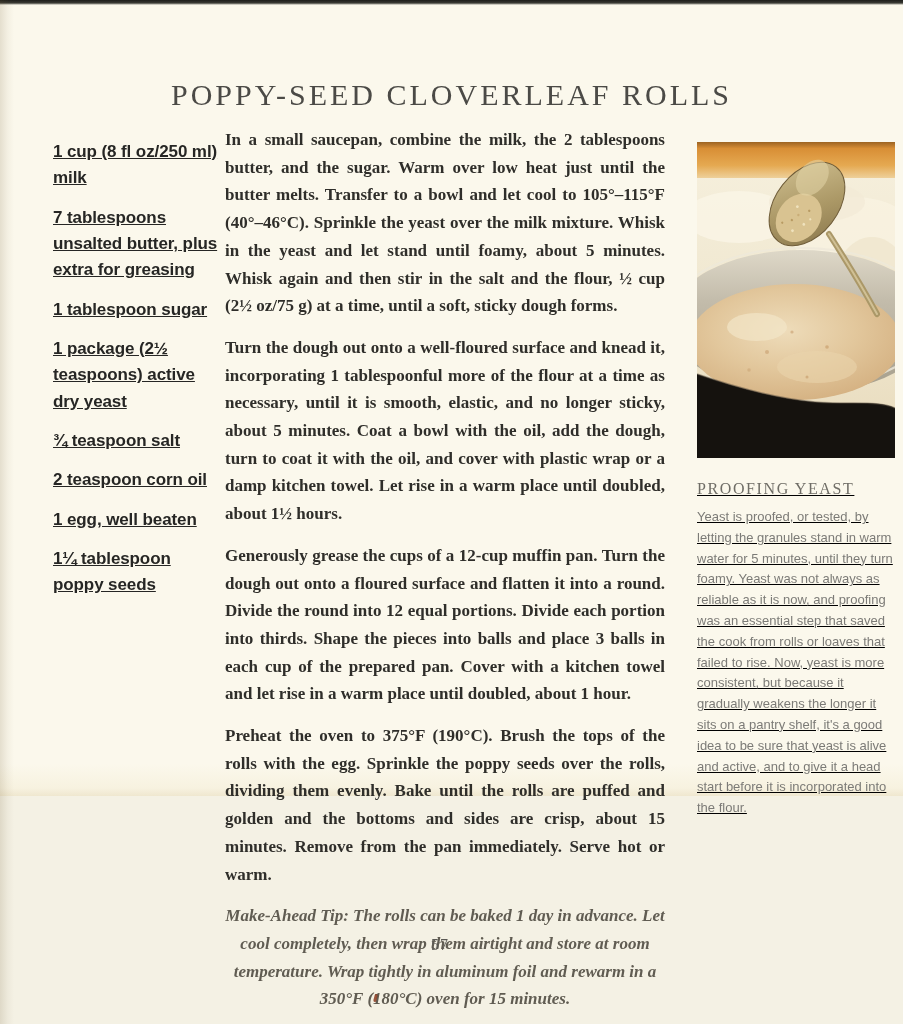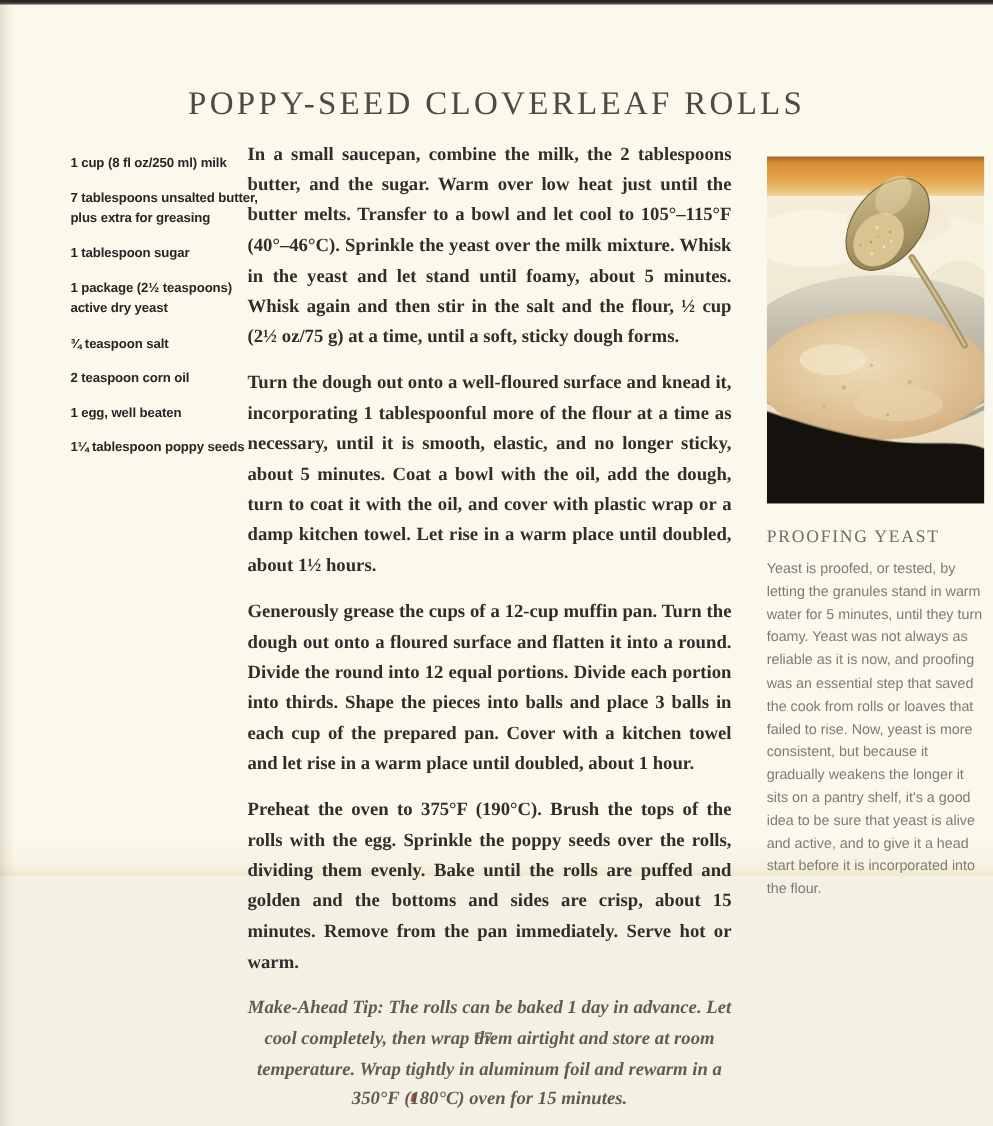--- a/index.html
+++ b/index.html
@@ -23,24 +23,24 @@
     background: linear-gradient(90deg, rgba(110,90,50,0.16) 0%, rgba(110,90,50,0.05) 55%, rgba(110,90,50,0) 100%);
   }
   .title {
     position: absolute; top: 78px; left: 0; width: 903px;
     margin: 0; text-align: center;
     font-size: 30px; font-weight: 400;
     letter-spacing: 3px;
     color: #4b4a46;
   }
   .ingredients {
-    position: absolute; left: 64px; top: 139px; width: 172px;
+    position: absolute; left: 53px; top: 139px; width: 172px;
     font-family: "Liberation Sans", sans-serif;
-    font-size: 12px; font-weight: bold; line-height: 1.55;
-    color: #262624; letter-spacing: -0.1px;
+    font-size: 17px; font-weight: bold; line-height: 1.55;
+    color: #262624; letter-spacing: -0.1px; text-decoration: underline;
   }
   .ingredients p { margin: 0 0 13px 0; }
   .method {
     position: absolute; left: 225px; top: 126px; width: 440px;
     font-size: 17px; line-height: 1.63; text-align: justify;
     color: #2f2e2a;
     font-weight: bold;
   }
   .method p.body-para { margin: 0 0 14px 0; }
   .tip {
@@ -52,21 +52,21 @@
   .yield {
     margin: 22px 0 0 0;
     font-size: 15px; letter-spacing: 2.2px;
     color: #908e85; text-align: left;
   }
   .photo {
     position: absolute; left: 697px; top: 142px; width: 198px; height: 316px;
     overflow: hidden;
   }
   .sidebar {
-    position: absolute; left: 697px; top: 480px; width: 198px;
+    position: absolute; left: 697px; top: 480px; width: 198px; text-decoration: underline;
   }
   .sidebar h2 {
     margin: 0 0 9px 0;
     font-size: 16px; font-weight: 400; letter-spacing: 1.6px;
     color: #6f6d66;
     font-family: "Liberation Serif", serif;
   }
   .sidebar p {
     margin: 0;
     font-family: "Liberation Sans", sans-serif;

